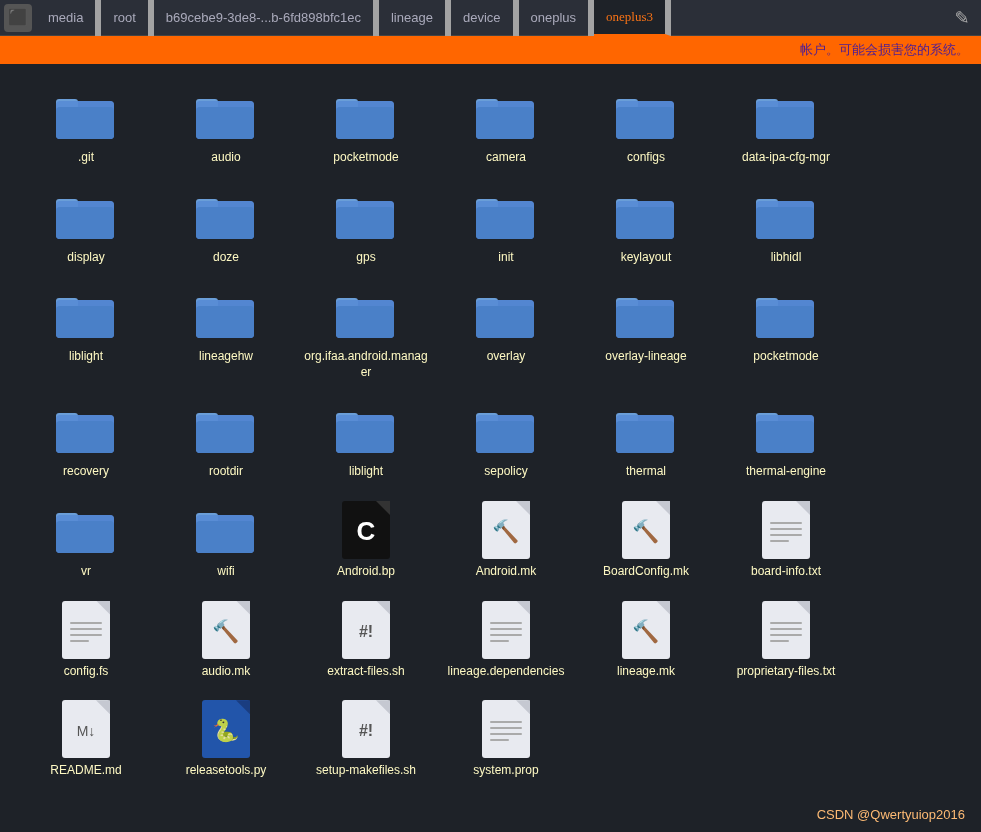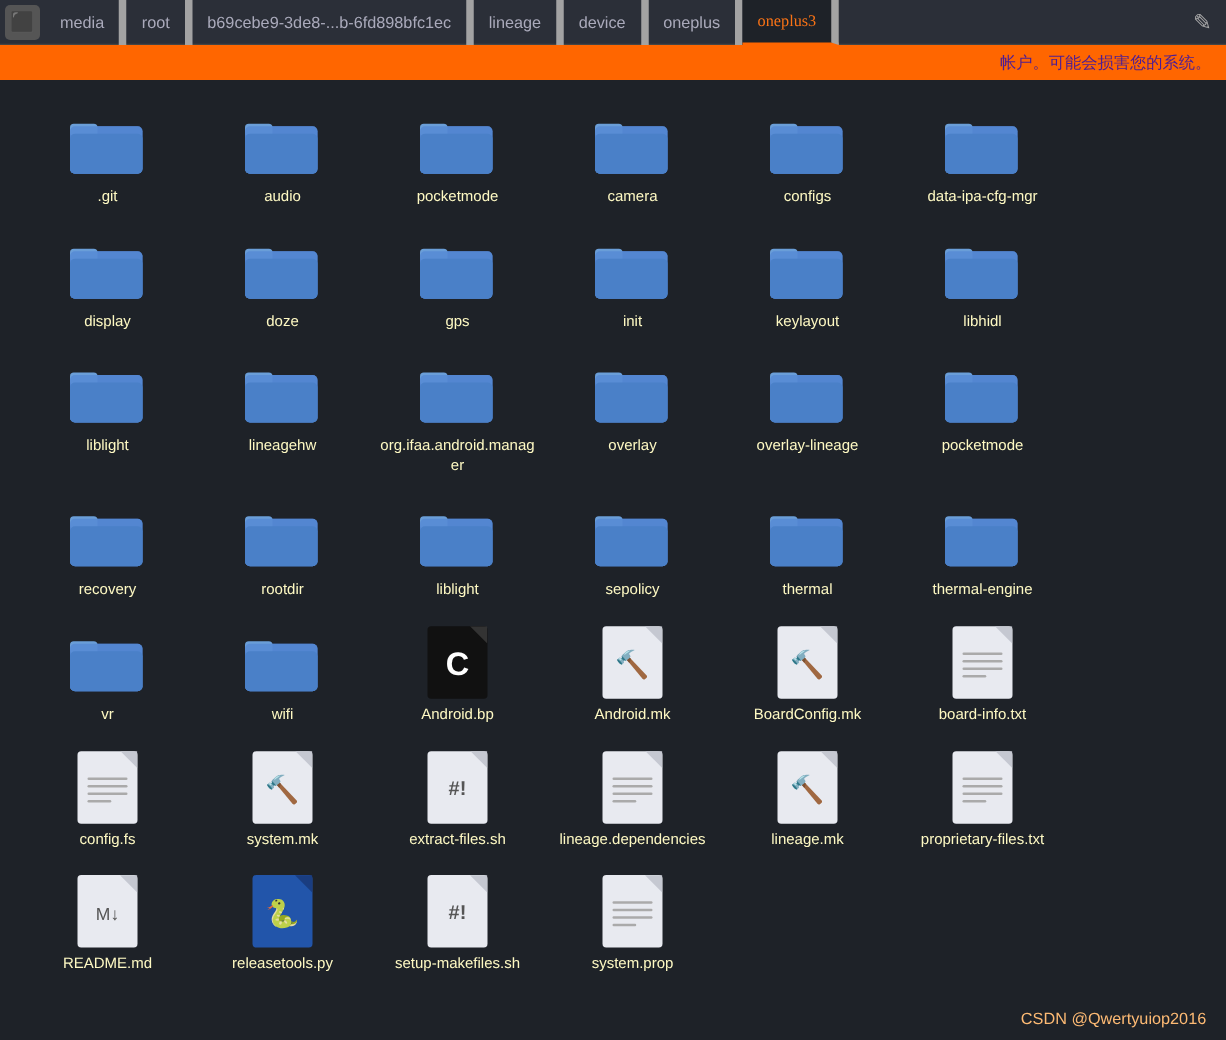--- a/index.html
+++ b/index.html
@@ -608,21 +608,21 @@
     </div>
     </div>
     <span class="file-label">config.fs</span>
   </div>
     <div class="file-item">
     <div class="icon-wrap">
       <div class="file-make">
       <span class="hammer-icon">🔨</span>
     </div>
     </div>
-    <span class="file-label">system.mk</span>
+    <span class="file-label">audio.mk</span>
   </div>
     <div class="file-item">
     <div class="icon-wrap">
       <div class="file-sh">
       <span class="sh-icon">#!</span>
     </div>
     </div>
     <span class="file-label">extract-files.sh</span>
   </div>
     <div class="file-item">

